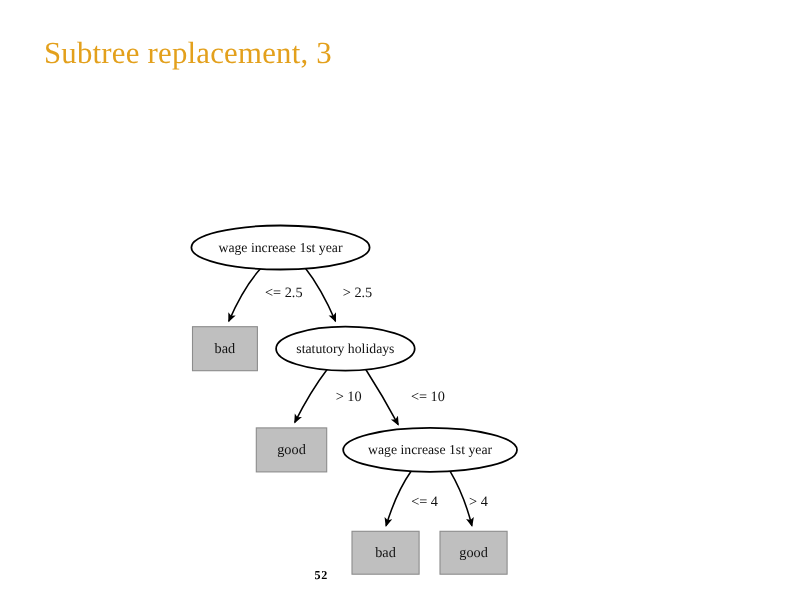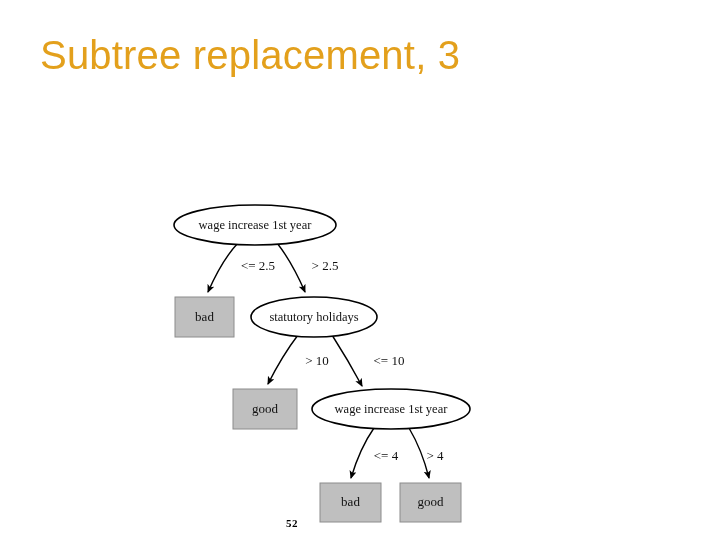--- a/index.html
+++ b/index.html
@@ -19,22 +19,22 @@
     left: 0; top: 0;
     width: 720px;
     height: 540px;
     background: #ffffff;
   }
   #slide-title {
     position: absolute;
     left: 40px;
     top: 33px;
     width: 620px;
-    font-family: Liberation Sans, sans-serif;
-    font-size: 40px;
+    font-family: Liberation Serif, serif;
+    font-size: 28px;
     font-weight: normal;
     color: #E3A01C;
     letter-spacing: 0.2px;
     white-space: nowrap;
   }
   #diagram-wrap {
     position: absolute;
     left: 0;
     top: 0;
     width: 720px;

